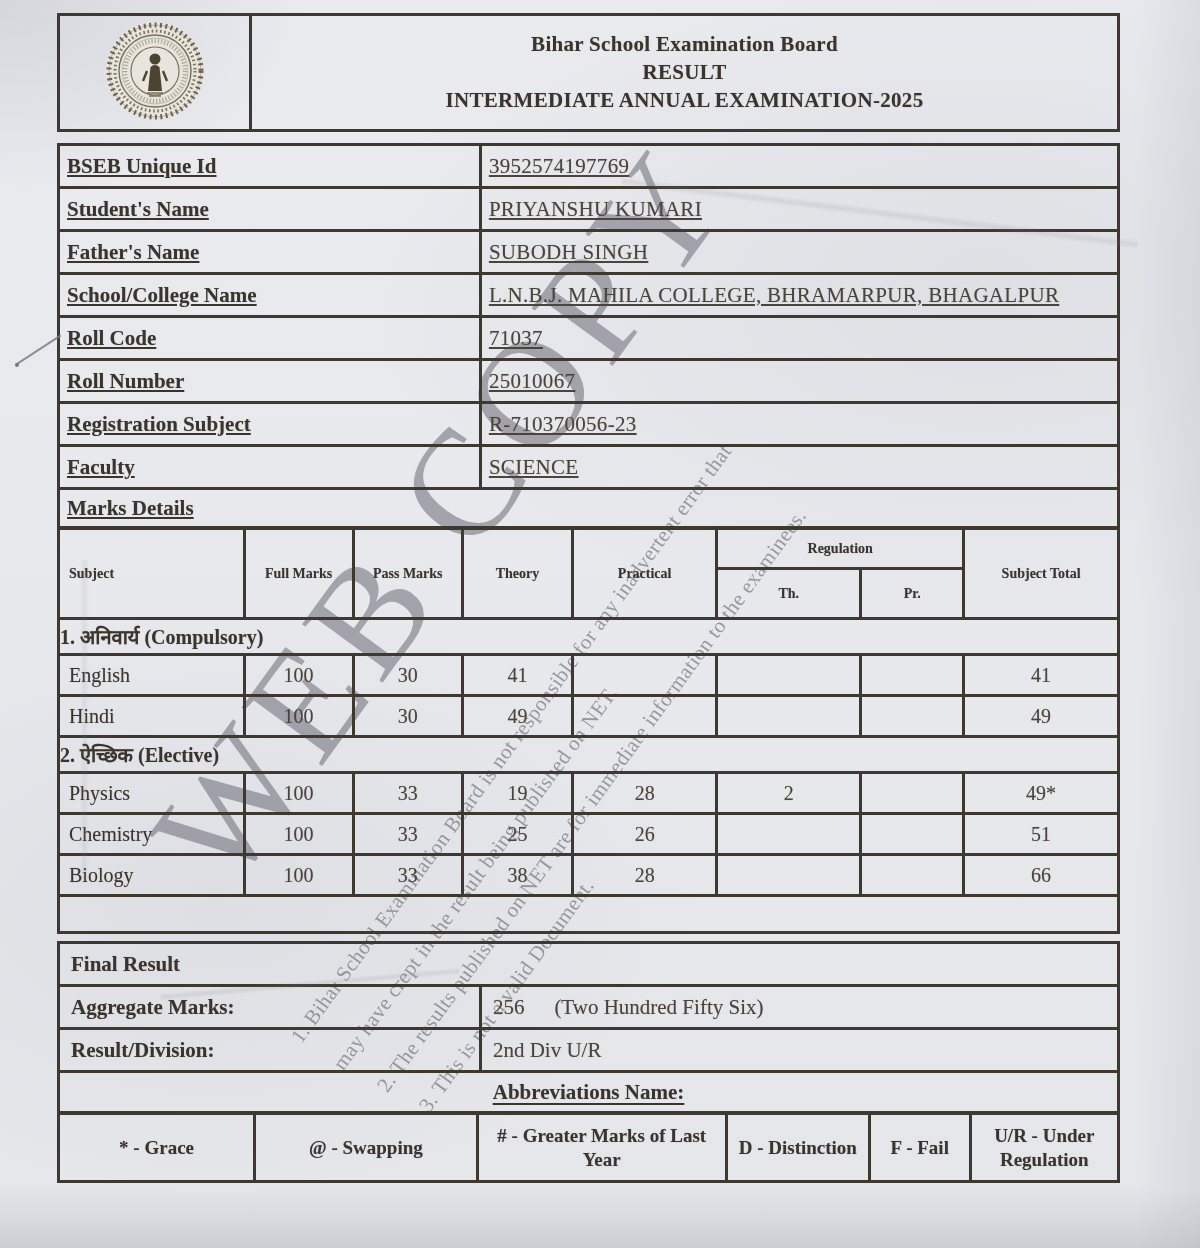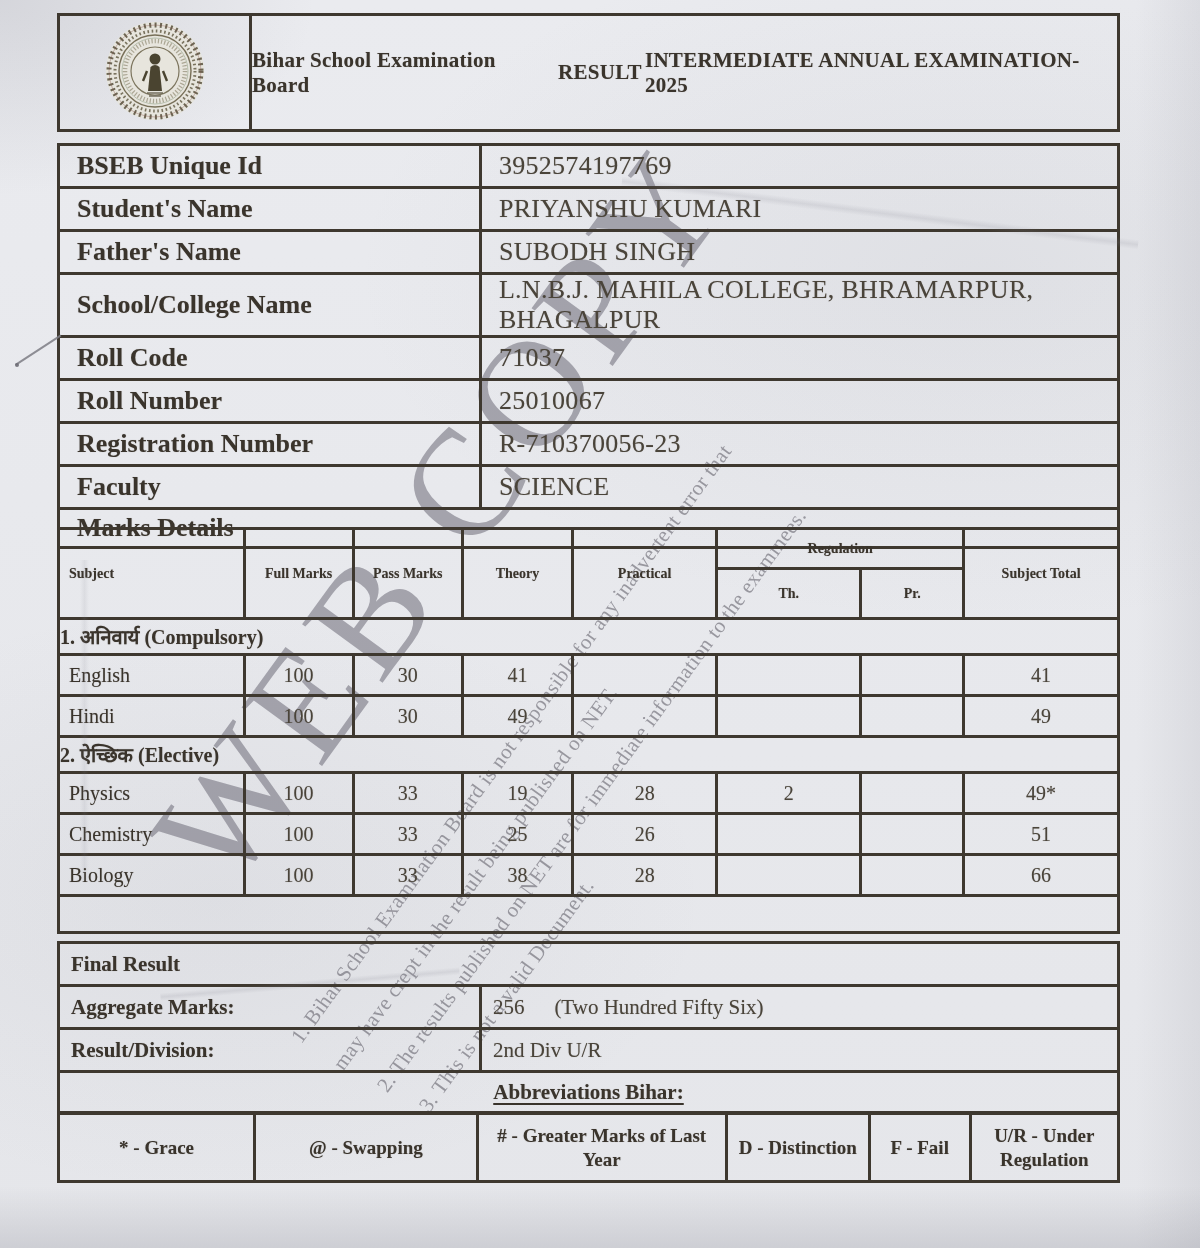--- a/index.html
+++ b/index.html
@@ -50,26 +50,26 @@
   td,th{border:3px solid var(--line);vertical-align:middle;}
   .tbl{position:absolute;left:57px;width:1063px;}
   .soft-ink{text-shadow:0 0 1px rgba(58,52,44,0.30);}
 
   
   .header-box{
     position:absolute;left:57px;top:13px;width:1063px;height:119px;
     border:3px solid var(--line);display:flex;
   }
   .logo-cell{width:192px;border-right:3px solid var(--line);display:flex;align-items:center;justify-content:center;}
-  .title-cell{flex:1;display:flex;flex-direction:row;align-items:center;justify-content:center;gap:3px;}
+  .title-cell{flex:1;display:flex;flex-direction:column;align-items:center;justify-content:center;gap:3px;}
   .title-line{font-weight:bold;font-size:21px;letter-spacing:0.3px;}
 
   
   .details{top:143px;}
-  .details td{height:43px;font-size:26px;padding-left:17px;}
+  .details td{height:43px;font-size:21px;padding-left:7px;text-decoration:underline;}
   .details td.lab{font-weight:bold;}
   .details td.val{font-weight:normal;color:var(--ink-soft);letter-spacing:0.3px;}
   .details td.span-row{font-weight:bold;height:39px;}
 
   
   .marks{top:527px;}
   .marks th{font-weight:bold;font-size:14px;text-align:center;padding:2px;}
   .marks th.subj{text-align:left;padding-left:9px;}
   .marks td{font-size:20px;text-align:center;color:var(--ink-soft);}
   .marks td.subj{text-align:left;padding-left:9px;color:var(--ink);}
@@ -177,21 +177,21 @@
           </tr>
       <tr>
             <td class="lab">Roll Code</td>
             <td class="val">71037</td>
           </tr>
       <tr>
             <td class="lab">Roll Number</td>
             <td class="val">25010067</td>
           </tr>
       <tr>
-            <td class="lab">Registration Number</td>
+            <td class="lab">Registration Subject</td>
             <td class="val">R-710370056-23</td>
           </tr>
       <tr>
             <td class="lab">Faculty</td>
             <td class="val">SCIENCE</td>
           </tr>
       <tr>
             <td class="span-row" colspan="2">Marks Details</td>
           </tr>
     </tbody>
@@ -297,21 +297,21 @@
         <td class="lab">Aggregate Marks:</td>
         <td class="val">
           <span>256</span><span class="agg-words">(Two Hundred Fifty Six)</span>
         </td>
       </tr>
       <tr>
         <td class="lab">Result/Division:</td>
         <td class="val">2nd Div U/R</td>
       </tr>
       <tr>
-        <td class="abbr-title" colspan="2"><span>Abbreviations Bihar:</span></td>
+        <td class="abbr-title" colspan="2"><span>Abbreviations Name:</span></td>
       </tr>
     </tbody>
       </table>
 
     <table class="tbl abbr">
       <colgroup>
         <col style="width:18.5%">
           <col style="width:21%">
           <col style="width:23.5%">
         <col style="width:13.5%">

